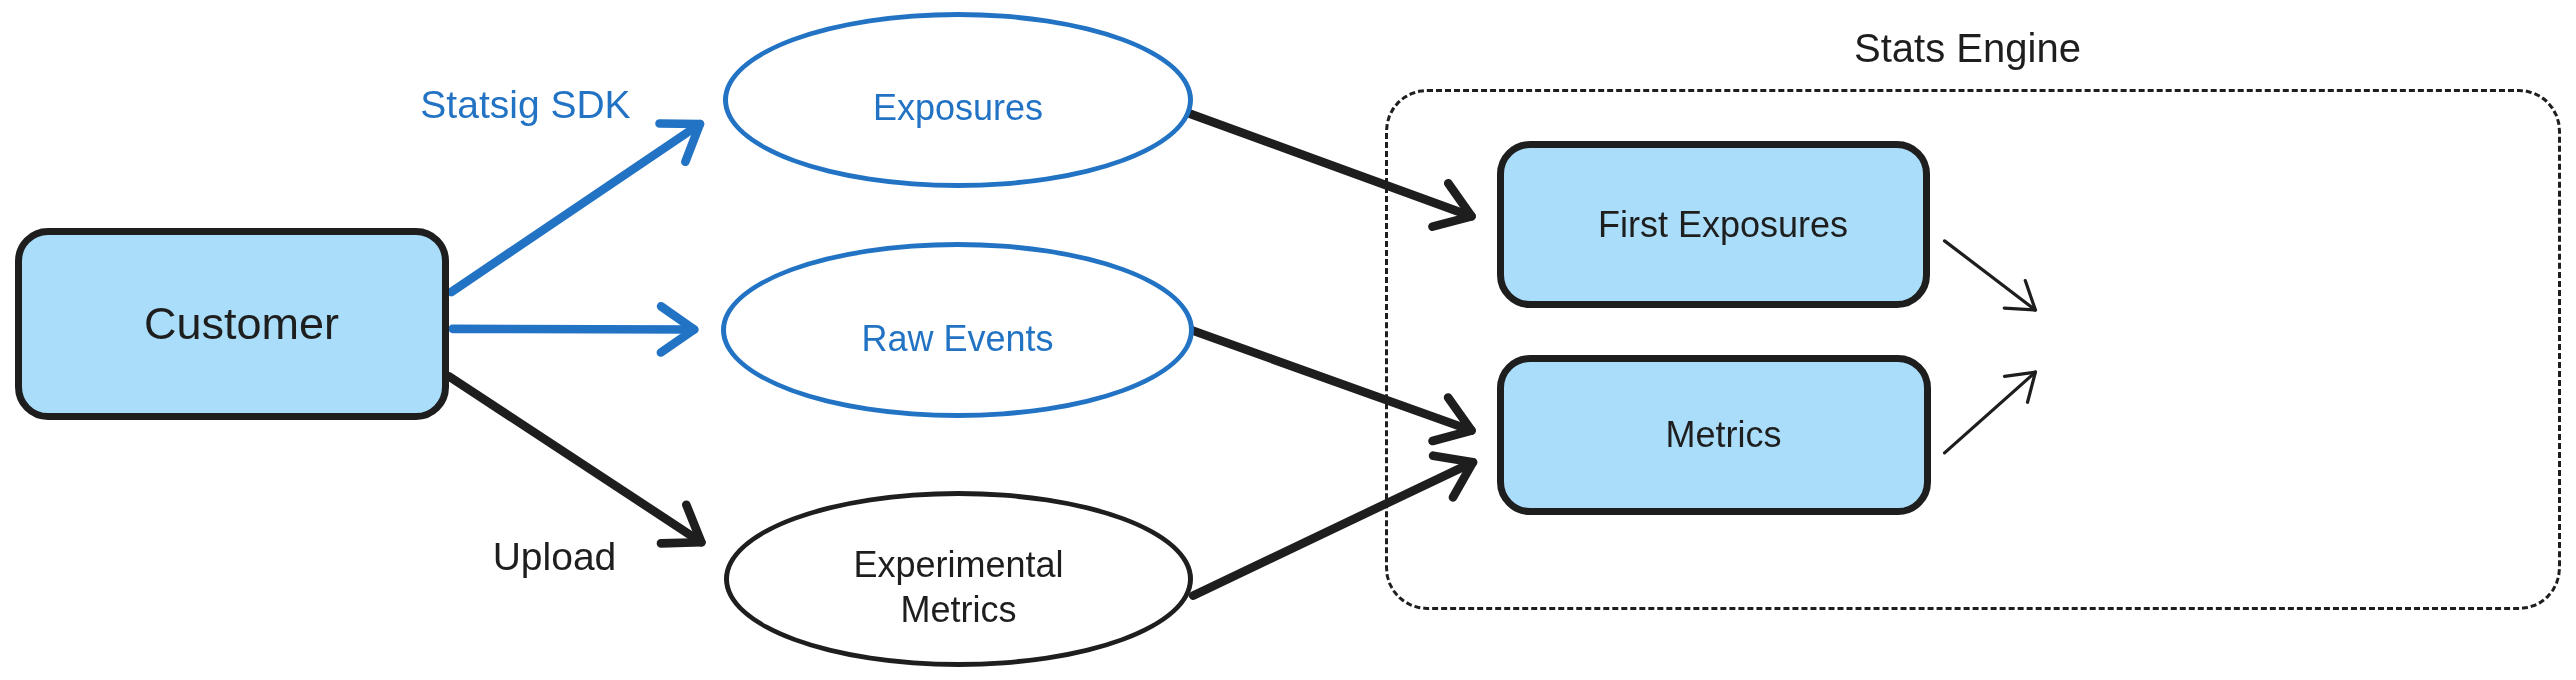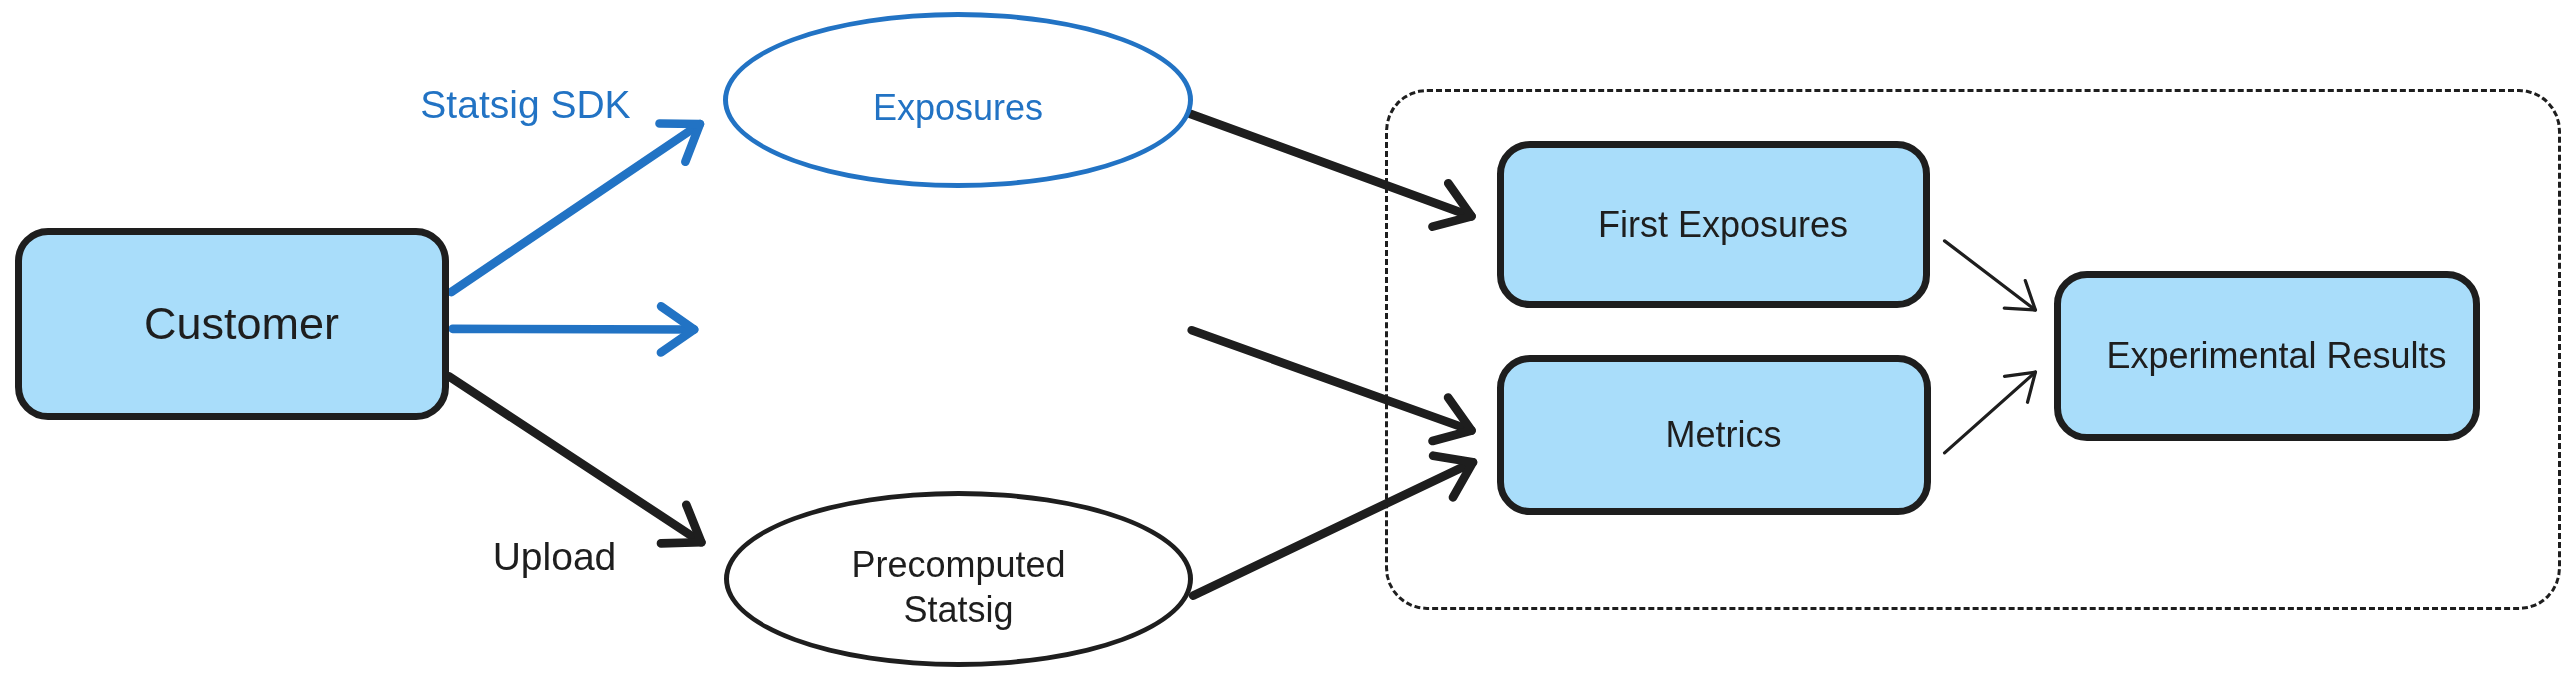--- a/index.html
+++ b/index.html
@@ -90,43 +90,44 @@
     <line class="arrow-ink" x1="1650" y1="158" x2="2040" y2="300" marker-end="url(#head-ink)"></line>
     <line class="arrow-ink" x1="1652" y1="458" x2="2040" y2="597" marker-end="url(#head-ink)"></line>
     <line class="arrow-ink" x1="1654" y1="826" x2="2042" y2="641" marker-end="url(#head-ink)"></line>
 
     <line class="arrow-thin" x1="2696" y1="334" x2="2822" y2="430" marker-end="url(#head-thin)"></line>
     <line class="arrow-thin" x1="2696" y1="628" x2="2822" y2="516" marker-end="url(#head-thin)"></line>
   </svg>
 
   <div class="abs group-boundary" style="left:1385px;top:89px;width:1176px;height:521px;"></div>
 
+  <div class="abs group-title" style="left:1751px;top:24px;width:433px;">Stats Engine</div>
 
   <div class="abs rect-node big" style="left:15px;top:228px;width:434px;height:192px;">
     <span class="lbl">Customer</span>
   </div>
 
   <div class="abs edge-label blue" style="left:345px;top:82px;width:361px;text-align:center;">Statsig SDK</div>
   <div class="abs edge-label" style="left:374px;top:534px;width:361px;">Upload</div>
 
   <div class="abs ellipse-node ellipse-blue" style="left:723px;top:11.5px;width:470px;height:176px;">
     <span class="lbl">Exposures</span>
   </div>
 
+  <div class="abs ellipse-node ellipse-blue" style="left:721px;top:242px;width:473px;height:176px;">
+    <span class="lbl">Raw Events</span>
+  </div>
 
   <div class="abs ellipse-node ellipse-ink" style="left:724px;top:491px;width:469px;height:176px;">
-    <span class="lbl wrap-narrow">Precomputed Statsig</span>
+    <span class="lbl wrap-narrow">Experimental Metrics</span>
   </div>
 
   <div class="abs rect-node" style="left:1497px;top:141px;width:433px;height:167px;">
     <span class="lbl">First Exposures</span>
   </div>
 
   <div class="abs rect-node" style="left:1497px;top:355px;width:434px;height:160px;">
     <span class="lbl">Metrics</span>
   </div>
 
-  <div class="abs rect-node" style="left:2054px;top:271px;width:426px;height:170px;">
-    <span class="lbl">Experimental Results</span>
-  </div>
 
 </div>
 
 
 </body></html>

